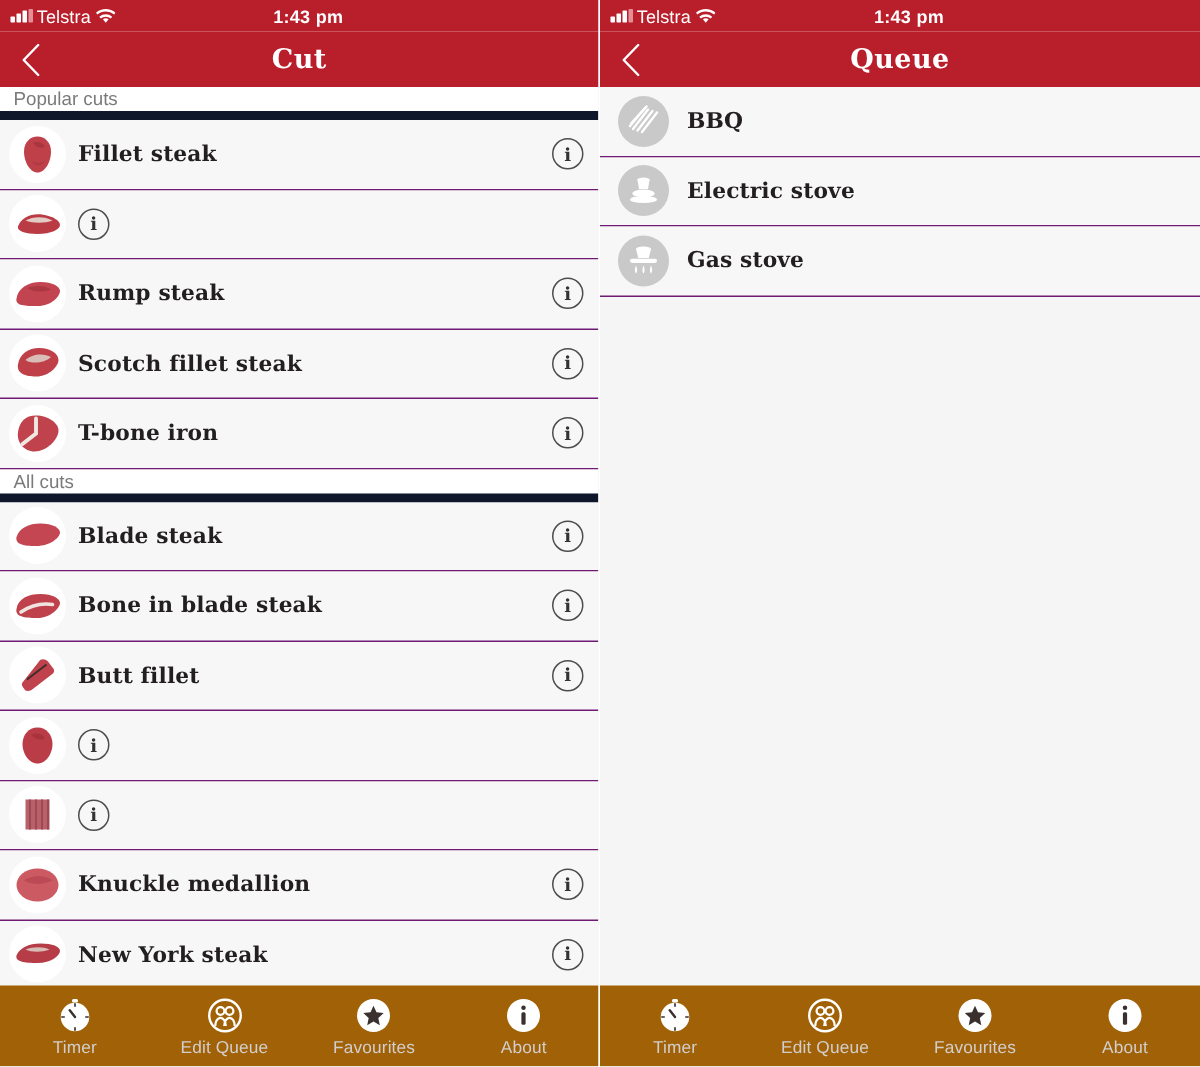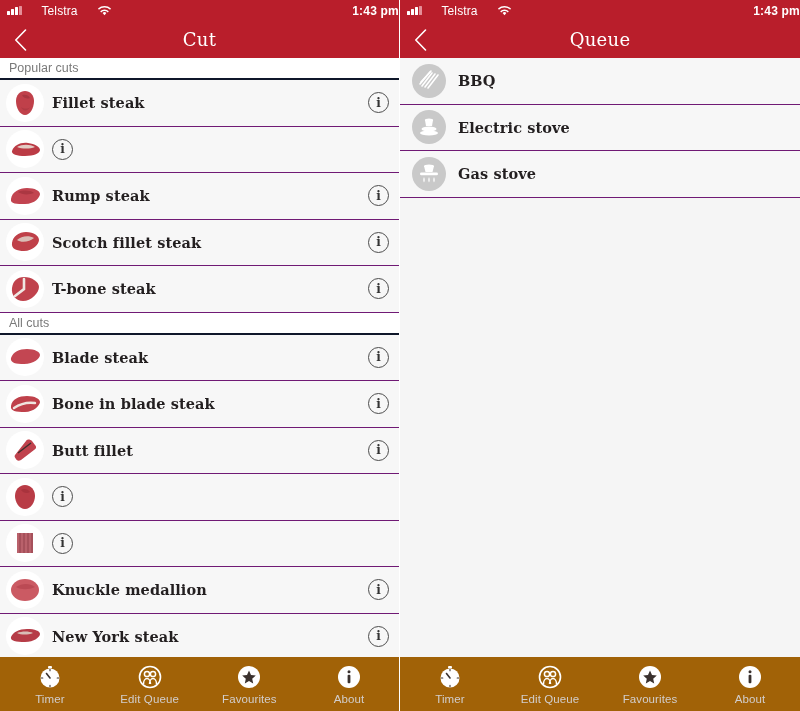--- a/index.html
+++ b/index.html
@@ -22,32 +22,32 @@
   
   .statusbar {
     height: 21px; flex: 0 0 21px;
     background: #b91e2b;
     color: #ffffff;
     display: flex; align-items: center;
     padding: 0 7px;
     font-size: 12px;
     position: relative;
   }
-  .sb-left { display: flex; align-items: center; gap: 20px; }
+  .sb-left { display: flex; align-items: center; gap: 3px; }
   .signal { display: flex; align-items: flex-end; gap: 1.5px; height: 9px; }
   .signal i { display: block; width: 2.5px; background: #ffffff; border-radius: .5px; }
   .signal i:nth-child(1) { height: 4px; }
   .signal i:nth-child(2) { height: 6px; }
   .signal i:nth-child(3) { height: 8px; }
   .signal i:nth-child(4) { height: 9px; background: #e58e97; }
   .carrier { font-size: 12px; letter-spacing: .1px; }
   .wifi { display: inline-block; width: 13px; height: 10px; position: relative; }
   .wifi svg { display: block; }
   .sb-center {
-    position: absolute; left: 12px; right: 0; text-align: right;
+    position: absolute; left: 12px; right: 0; text-align: center;
     font-size: 12px; font-weight: bold; letter-spacing: .2px;
     pointer-events: none;
   }
   .sb-right {
     margin-left: auto; display: flex; align-items: center; gap: 4px;
     font-size: 12px;
     margin-top: 40px;
   }
   .battery {
     width: 23px; height: 11px; border: 1px solid #ffffff;
@@ -70,38 +70,38 @@
   .back-btn {
     width: 40px; height: 37px;
     display: flex; align-items: center; justify-content: center;
     cursor: pointer;
   }
   .back-btn svg { display: block; }
   .nav-title {
     position: absolute; left: 0; right: 0; text-align: center;
     color: #ffffff;
     font-family: "DejaVu Serif", "Liberation Serif", serif;
-    font-weight: normal; font-size: 18px;
+    font-weight: bold; font-size: 18px;
     letter-spacing: .3px;
     pointer-events: none;
   }
 
   
   .list {
     flex: 1 1 auto; overflow: hidden;
     background: #f5f5f5;
   }
   .section-header {
     background: #ffffff;
     height: 22px;
     display: flex; align-items: center;
     padding: 0 9px;
     font-size: 12.5px;
     color: #7a7a7a;
-    border-bottom: 2px solid #0f172a;
+    border-bottom: 6px solid #0f172a;
   }
   .row {
     height: 46.5px;
     background: #f7f7f7;
     display: flex; align-items: center;
     padding: 0 10px 0 6px;
     border-bottom: 1px solid #701a75;
     cursor: pointer;
   }
   .thumb {
@@ -252,21 +252,21 @@
         <span class="info-btn">i</span>
       </div>
 
       <div class="row">
         <span class="thumb">
           <svg width="30" height="26" viewBox="0 0 30 26">
               <path d="M14 1c8 0 15 5 15 10 0 6-8 14-16 14C6 25 1 19 2 12 3 5 7 1 14 1Z" fill="#c0424c"></path>
               <path d="M14 3v10l-9 7" fill="none" stroke="#efe7e2" stroke-width="2.6" stroke-linecap="round"></path>
             </svg>
         </span>
-        <span class="row-label">T-bone steak</span>
+        <span class="row-label">T-bone iron</span>
         <span class="info-btn">i</span>
       </div>
 
       <div class="section-header">All cuts</div>
 
       <div class="row">
         <span class="thumb">
           <svg width="32" height="18" viewBox="0 0 32 18">
               <path d="M2 10C4 4 10 1 18 1s13 3 13 6-6 9-16 9C7 16 1 15 2 10Z" fill="#c34652"></path>
             </svg>

